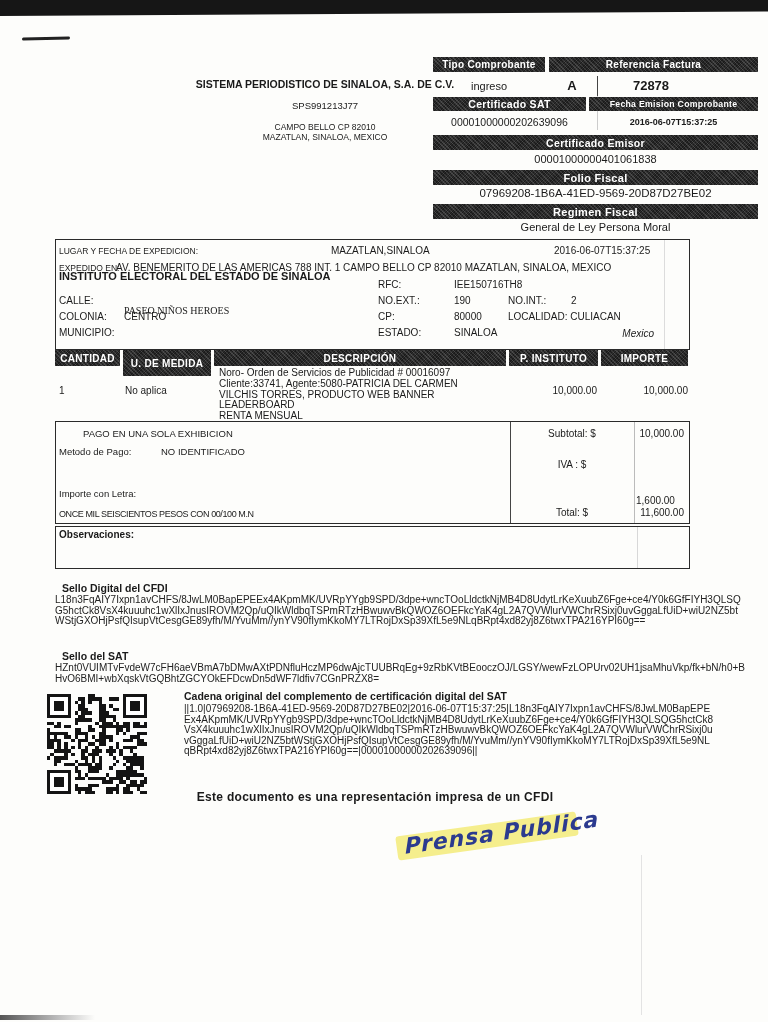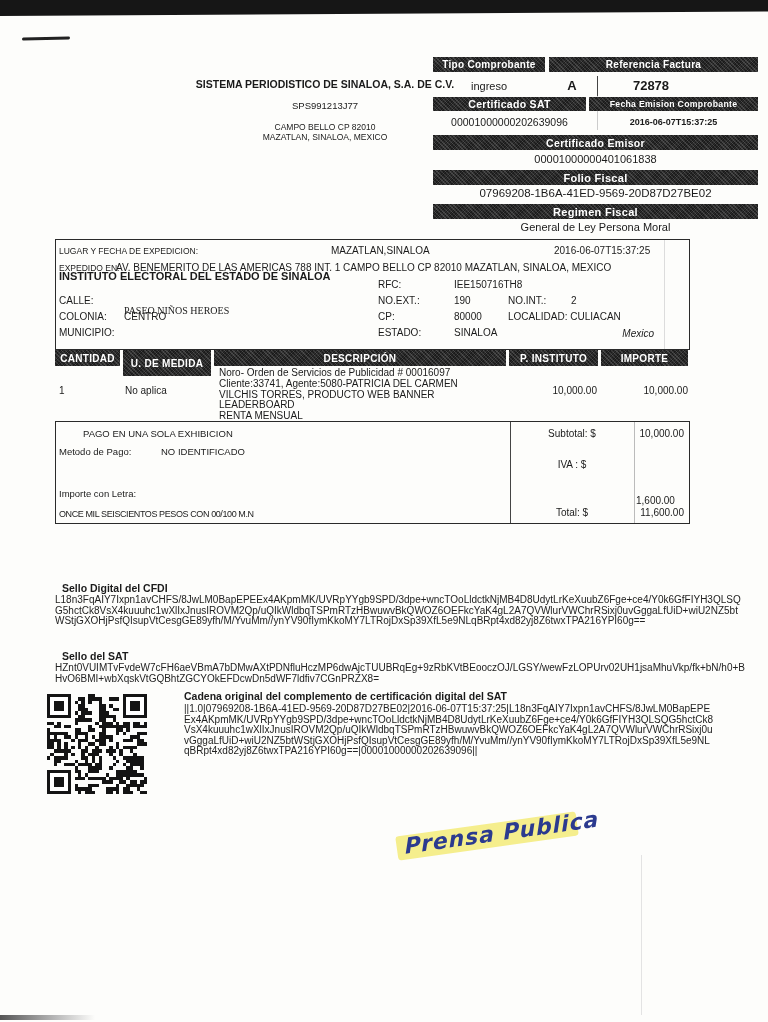--- a/index.html
+++ b/index.html
@@ -126,20 +126,24 @@
     <div class="abs" style="left:3px;top:87px;font-size:9px;letter-spacing:-.4px;">ONCE MIL SEISCIENTOS PESOS CON 00/100 M.N</div>
 
     <div class="abs t10 ctr" style="left:454px;top:6px;width:124px;">Subtotal: $</div>
     <div class="abs t10 rgt" style="left:580px;top:6px;width:48px;">10,000.00</div>
     <div class="abs t10 ctr" style="left:454px;top:37px;width:124px;">IVA : $</div>
     <div class="abs t10 rgt" style="left:580px;top:37px;width:24px;margin-top:36px;">1,600.00</div>
     <div class="abs t10 ctr" style="left:454px;top:85px;width:124px;">Total: $</div>
     <div class="abs t10 rgt" style="left:580px;top:85px;width:48px;">11,600.00</div>
   </div>
 
+  <div class="abs box" style="left:55px;top:526px;width:633px;height:41px;">
+    <div class="abs" style="left:581px;top:0;width:1px;height:100%;background:#d8d8d8;"></div>
+    <div class="abs t10 b" style="left:3px;top:2px;">Observaciones:</div>
+  </div>
 
   <div class="abs t105 b" style="left:62px;top:582px;">Sello Digital del CFDI</div>
   <div class="abs mono-wrap" style="left:55px;top:595px;width:690px;">L18n3FqAIY7Ixpn1avCHFS/8JwLM0BapEPEEx4AKpmMK/UVRpYYgb9SPD/3dpe+wncTOoLldctkNjMB4D8UdytLrKeXuubZ6Fge+ce4/Y0k6GfFIYH3QLSQG5hctCk8VsX4kuuuhc1wXlIxJnusIROVM2Qp/uQIkWldbqTSPmRTzHBwuwvBkQWOZ6OEFkcYaK4gL2A7QVWlurVWChrRSixj0uvGggaLfUiD+wiU2NZ5btWStjGXOHjPsfQIsupVtCesgGE89yfh/M/YvuMm//ynYV90fIymKkoMY7LTRojDxSp39XfL5e9NLqBRpt4xd82yj8Z6twxTPA216YPI60g==</div>
 
   <div class="abs t105 b" style="left:62px;top:650px;">Sello del SAT</div>
   <div class="abs mono-wrap" style="left:55px;top:663px;width:690px;">HZnt0VUIMTvFvdeW7cFH6aeVBmA7bDMwAXtPDNfluHczMP6dwAjcTUUBRqEg+9zRbKVtBEooczOJ/LGSY/wewFzLOPUrv02UH1jsaMhuVkp/fk+bN/h0+BHvO6BMI+wbXqskVtGQBhtZGCYOkEFDcwDn5dWF7ldfiv7CGnPRZX8=</div>
 
   <div class="abs t105 b" style="left:184px;top:690px;">Cadena original del complemento de certificación digital del SAT</div>
   <div class="abs" id="qr" style="left:47px;top:694px;width:100px;height:100px;"><svg width="100" height="100" viewBox="0 0 100 100" shape-rendering="crispEdges">
         <rect x="41.37931034482759" y="0" width="3.4482758620689653" height="3.4482758620689653" fill="#141414"></rect>
@@ -469,17 +473,18 @@
         <rect x="6.896551724137931" y="6.896551724137931" width="10.344827586206897" height="10.344827586206897" fill="#141414"></rect>
         <rect x="75.86206896551724" y="0" width="24.137931034482758" height="24.137931034482758" fill="#141414"></rect>
         <rect x="79.3103448275862" y="3.4482758620689653" width="17.241379310344826" height="17.241379310344826" fill="#fff"></rect>
         <rect x="82.75862068965517" y="6.896551724137931" width="10.344827586206897" height="10.344827586206897" fill="#141414"></rect>
         <rect x="0" y="75.86206896551724" width="24.137931034482758" height="24.137931034482758" fill="#141414"></rect>
         <rect x="3.4482758620689653" y="79.3103448275862" width="17.241379310344826" height="17.241379310344826" fill="#fff"></rect>
         <rect x="6.896551724137931" y="82.75862068965517" width="10.344827586206897" height="10.344827586206897" fill="#141414"></rect>
       </svg></div>
   <div class="abs mono-wrap" style="left:184px;top:704px;width:530px;">||1.0|07969208-1B6A-41ED-9569-20D87D27BE02|2016-06-07T15:37:25|L18n3FqAIY7Ixpn1avCHFS/8JwLM0BapEPEEx4AKpmMK/UVRpYYgb9SPD/3dpe+wncTOoLldctkNjMB4D8UdytLrKeXuubZ6Fge+ce4/Y0k6GfFIYH3QLSQG5hctCk8VsX4kuuuhc1wXlIxJnusIROVM2Qp/uQIkWldbqTSPmRTzHBwuwvBkQWOZ6OEFkcYaK4gL2A7QVWlurVWChrRSixj0uvGggaLfUiD+wiU2NZ5btWStjGXOHjPsfQIsupVtCesgGE89yfh/M/YvuMm//ynYV90fIymKkoMY7LTRojDxSp39XfL5e9NLqBRpt4xd82yj8Z6twxTPA216YPI60g==|00001000000202639096||</div>
 
+  <div class="abs ctr b" style="left:150px;top:790px;width:450px;font-size:12px;letter-spacing:.3px;">Este documento es una representación impresa de un CFDI</div>
 
   <div class="abs hl" style="left:396px;top:824px;width:182px;height:24px;transform:rotate(-8deg);border-radius:3px;"></div>
   <div class="abs hand" style="left:404px;top:820px;font-size:22px;transform:rotate(-8deg) skewX(-6deg);letter-spacing:1px;">Prensa Publica</div>
 
 </div>
 
 </body></html>

